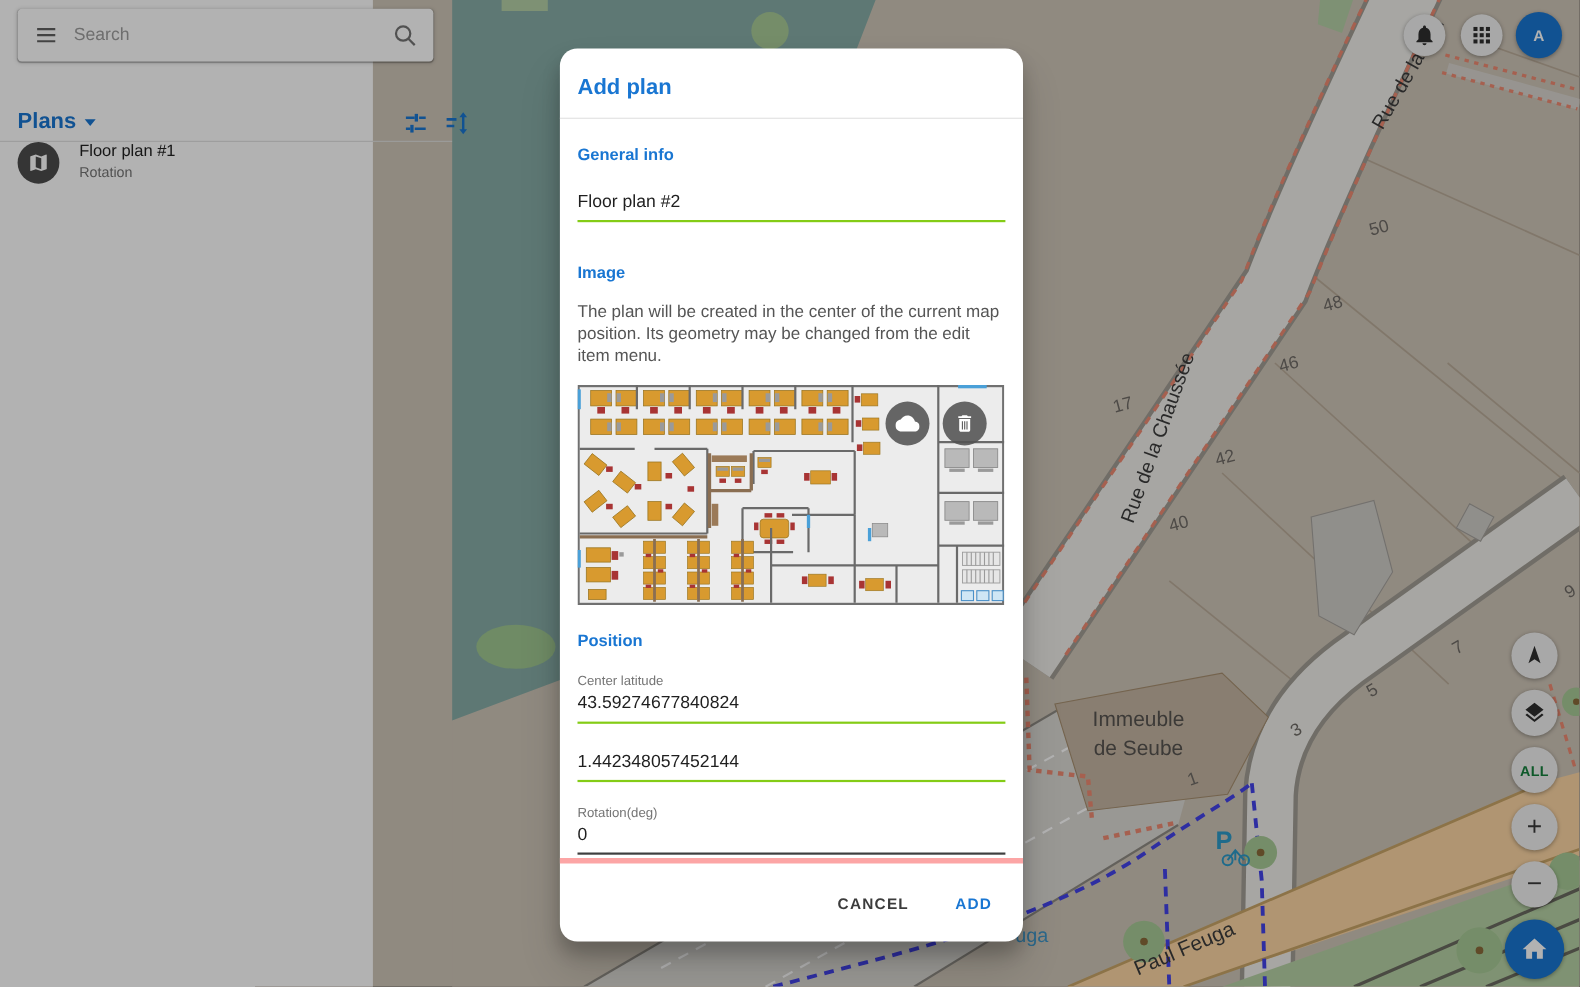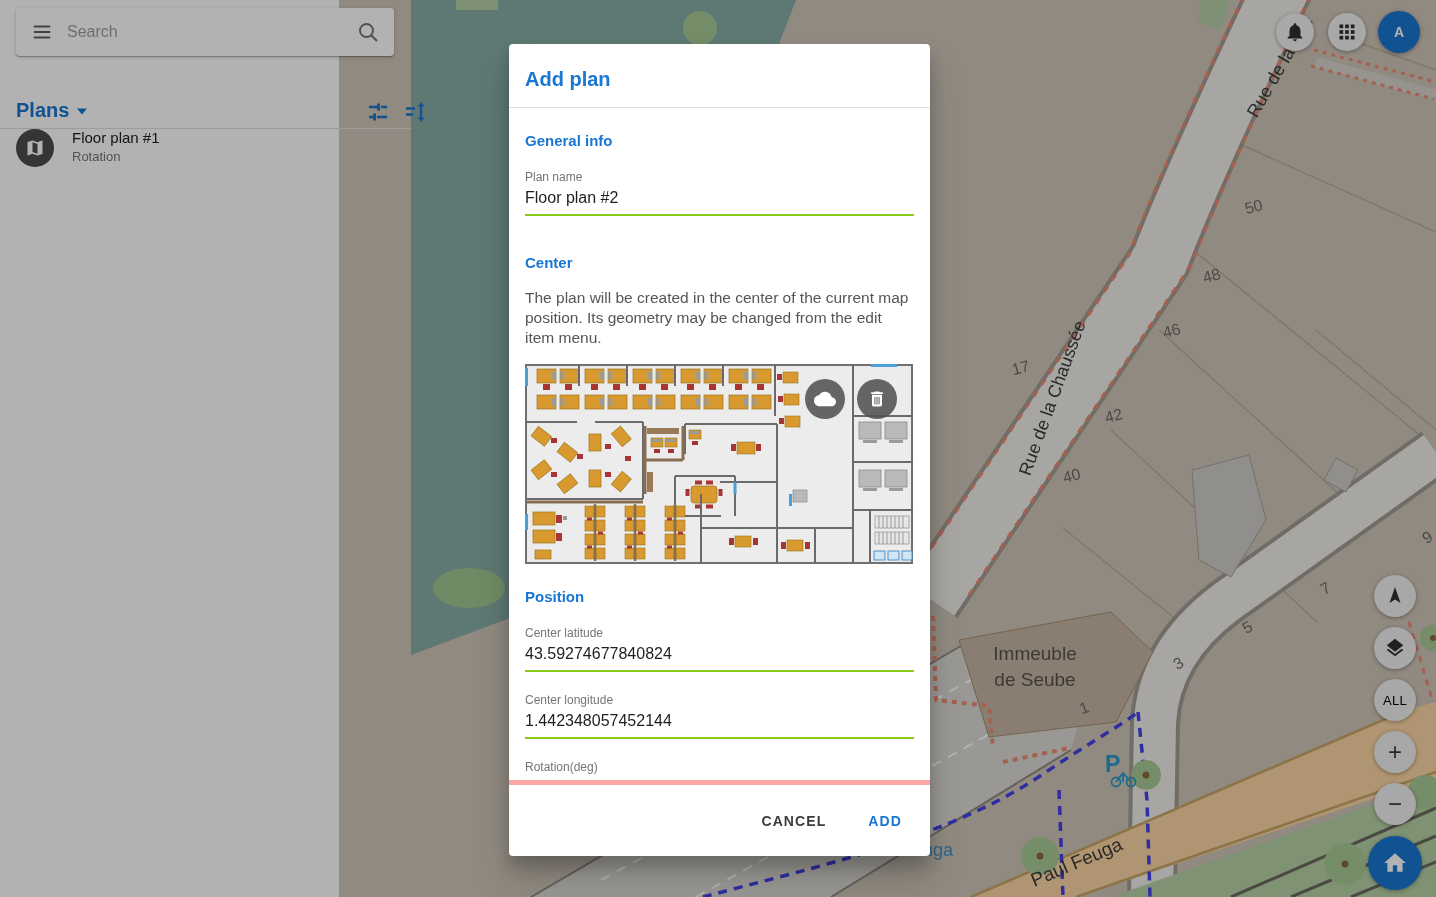--- a/index.html
+++ b/index.html
@@ -9,21 +9,21 @@
   
   .map-area{position:absolute;left:411px;top:0;width:1025px;height:897px;z-index:1;}
   .map-area svg{display:block;}
   .map-label{fill:#3c3c3c;font-size:18px;}
   .map-num{fill:#6f6b66;font-size:16px;}
 
   
   .fab{position:absolute;border-radius:50%;background:#f1f1f1;box-shadow:0 1px 4px rgba(0,0,0,.35);
        display:flex;align-items:center;justify-content:center;border:none;cursor:pointer;padding:0;}
   .fab.blue{background:#1976d2;color:#fff;}
-  .fab .txt{font-size:13px;font-weight:normal;color:#000000;letter-spacing:.3px;}
+  .fab .txt{font-size:13px;font-weight:bold;color:#15803d;letter-spacing:.3px;}
   .fab .zoomtxt{font-size:24px;color:#3a3a3a;line-height:1;}
   .avatar-txt{font-size:14px;color:#fff;font-weight:bold;}
 
   
   .sidebar{position:absolute;left:0;top:0;width:339px;height:897px;background:#fff;z-index:2;}
   .searchbar{position:absolute;left:16px;top:8px;width:378px;height:48px;background:#fff;border-radius:4px;
              box-shadow:0 1px 1px rgba(0,0,0,.25),0 1px 4px rgba(0,0,0,.18);display:flex;align-items:center;}
   .searchbar .menu-btn{background:none;border:none;padding:0 12px 0 15px;cursor:pointer;display:flex;}
   .searchbar input{flex:1;border:none;outline:none;font-size:16px;color:#212121;background:transparent;}
   .searchbar input::placeholder{color:#9e9e9e;}
@@ -36,21 +36,21 @@
   .sb-divider{position:absolute;left:0;top:128px;width:411px;height:1px;background:#e0e0e0;}
   .plan-item{position:absolute;left:0;top:129px;width:411px;height:70px;display:flex;cursor:pointer;}
   .plan-item .circle{width:38px;height:38px;border-radius:50%;background:#4d4d4d;margin-left:16px;
                      display:flex;align-items:center;justify-content:center;flex:none;}
   .plan-item .texts{margin-left:18px;}
   .plan-item .t1{font-size:15px;color:#212121;}
   .plan-item .t2{font-size:13px;color:#757575;margin-top:3px;}
 
   
   .backdrop{position:absolute;inset:0;background:rgba(0,0,0,.30);z-index:5;}
-  .modal{position:absolute;left:509px;top:44px;width:421px;height:812px;background:#fff;border-radius:4px;
+  .modal{position:absolute;left:509px;top:44px;width:421px;height:812px;background:#fff;border-radius:16px;
          box-shadow:0 11px 15px rgba(0,0,0,.2),0 24px 38px rgba(0,0,0,.14);z-index:10;
          display:flex;flex-direction:column;}
   .modal-header{padding:24px 16px 16px 16px;}
   .modal-title{font-size:20px;font-weight:bold;color:#1976d2;}
   .m-divider{height:1px;background:#e0e0e0;flex:none;}
   .modal-body{flex:1;padding:0 16px;overflow:hidden;}
   .sec-h{font-size:15px;font-weight:bold;color:#1976d2;}
   .sec-h.general{margin-top:24px;}
   .sec-h.image{margin-top:38px;}
   .sec-h.position{margin-top:24px;}
@@ -325,25 +325,24 @@
   <div class="modal">
     <div class="modal-header">
       <div class="modal-title">Add plan</div>
     </div>
     <div class="m-divider"></div>
 
     <div class="modal-body">
       <div class="sec-h general">General info</div>
 
       <div class="field">
-        <label>Plan name</label>
         <input type="text" value="Floor plan #2" style="">
       </div>
 
-      <div class="sec-h image">Center</div>
+      <div class="sec-h image">Image</div>
       <div class="img-desc">The plan will be created in the center of the current map position. Its geometry may be changed from the edit item menu.</div>
 
       <div class="plan-img">
         <svg width="388" height="200" viewBox="0 0 388 200">
           <defs>
             <g id="fp-cluster">
               <rect x="0" y="0" width="19" height="14" fill="#d89a2f" stroke="#9a7520" stroke-width=".7"></rect>
               <rect x="23" y="0" width="19" height="14" fill="#d89a2f" stroke="#9a7520" stroke-width=".7"></rect>
               <rect x="0" y="26" width="19" height="14" fill="#d89a2f" stroke="#9a7520" stroke-width=".7"></rect>
               <rect x="23" y="26" width="19" height="14" fill="#d89a2f" stroke="#9a7520" stroke-width=".7"></rect>
@@ -505,21 +504,20 @@
       </div>
 
       <div class="sec-h position">Position</div>
 
       <div class="field">
         <label>Center latitude</label>
         <input type="text" value="43.59274677840824" style="">
       </div>
 
       <div class="field">
-        <label>Center longitude</label>
         <input type="text" value="1.442348057452144" style="">
       </div>
 
       <div class="field focused">
         <label>Rotation(deg)</label>
         <input type="text" value="0" style="">
       </div>
     </div>
 
     <div class="modal-footer">

